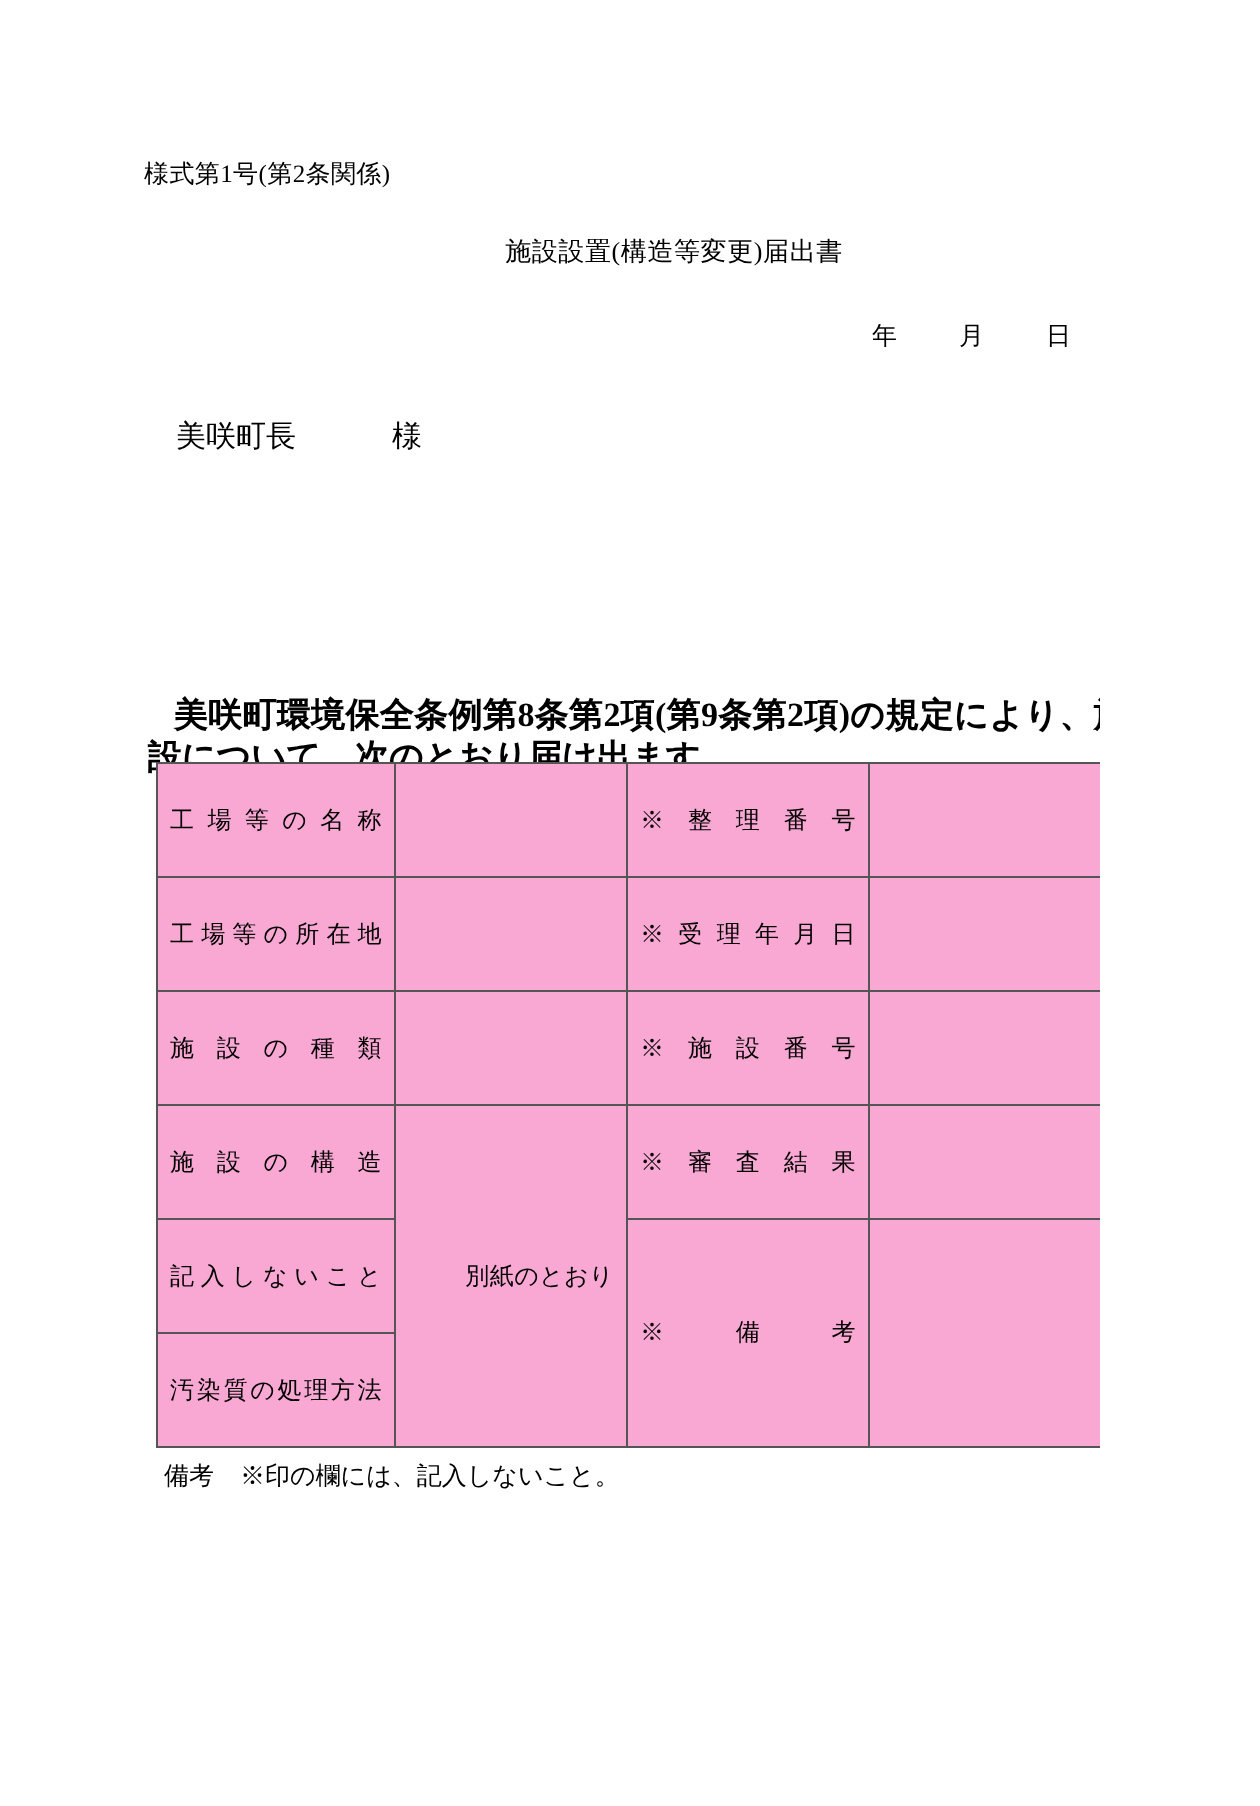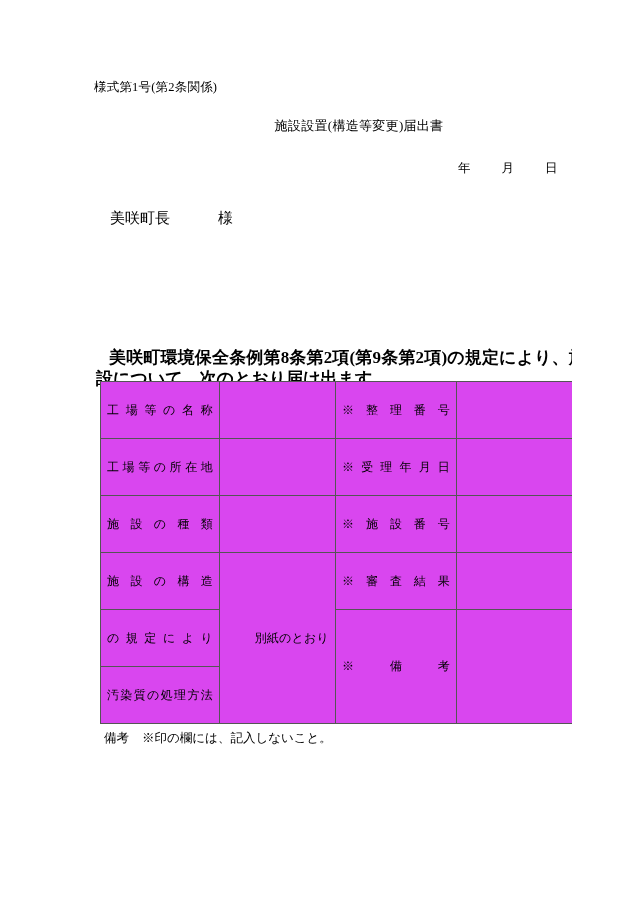--- a/index.html
+++ b/index.html
@@ -10,21 +10,20 @@
   body {
     font-family: "Liberation Serif", "DejaVu Serif", serif;
     color: #000000;
   }
   #page {
     position: relative;
     width: 550px;
     height: 903px;
     background: #ffffff;
     overflow: hidden;
-    margin-left: 22px;
   }
 
   
   .form-no {
     position: absolute;
     left: 72px;
     top: 79px;
     font-size: 12.5px;
     letter-spacing: 0.2px;
     white-space: nowrap;
@@ -92,21 +91,21 @@
     top: 381px;
     width: 476px;
     border-collapse: collapse;
     table-layout: fixed;
   }
   .form-table td {
     border: 1px solid #555555;
     font-size: 12px;
     padding: 0 6px;
     vertical-align: middle;
-    background: #d946ef;
+    background: #f9a8d4;
   }
   .col-label   { width: 119px; }
   .col-value   { width: 116px; }
   .col-label2  { width: 121px; }
   .col-value2  { width: 120px; }
 
   .lbl {
     display: block;
     text-align: justify;
     text-align-last: justify;
@@ -196,21 +195,21 @@
             <span class="lbl">施設の構造</span>
           </td>
         <td rowspan="3" class="center-note">別紙のとおり</td>
         <td>
             <span class="lbl">※審査結果</span>
           </td>
         <td></td>
       </tr>
       <tr class="row-h-b">
         <td>
-            <span class="lbl">の規定により</span>
+            <span class="lbl">記入しないこと</span>
           </td>
         <td rowspan="2">
             <span class="lbl">※備考</span>
           </td>
         <td rowspan="2"></td>
       </tr>
       <tr class="row-h-b">
         <td>
             <span class="lbl">汚染質の処理方法</span>
           </td>

